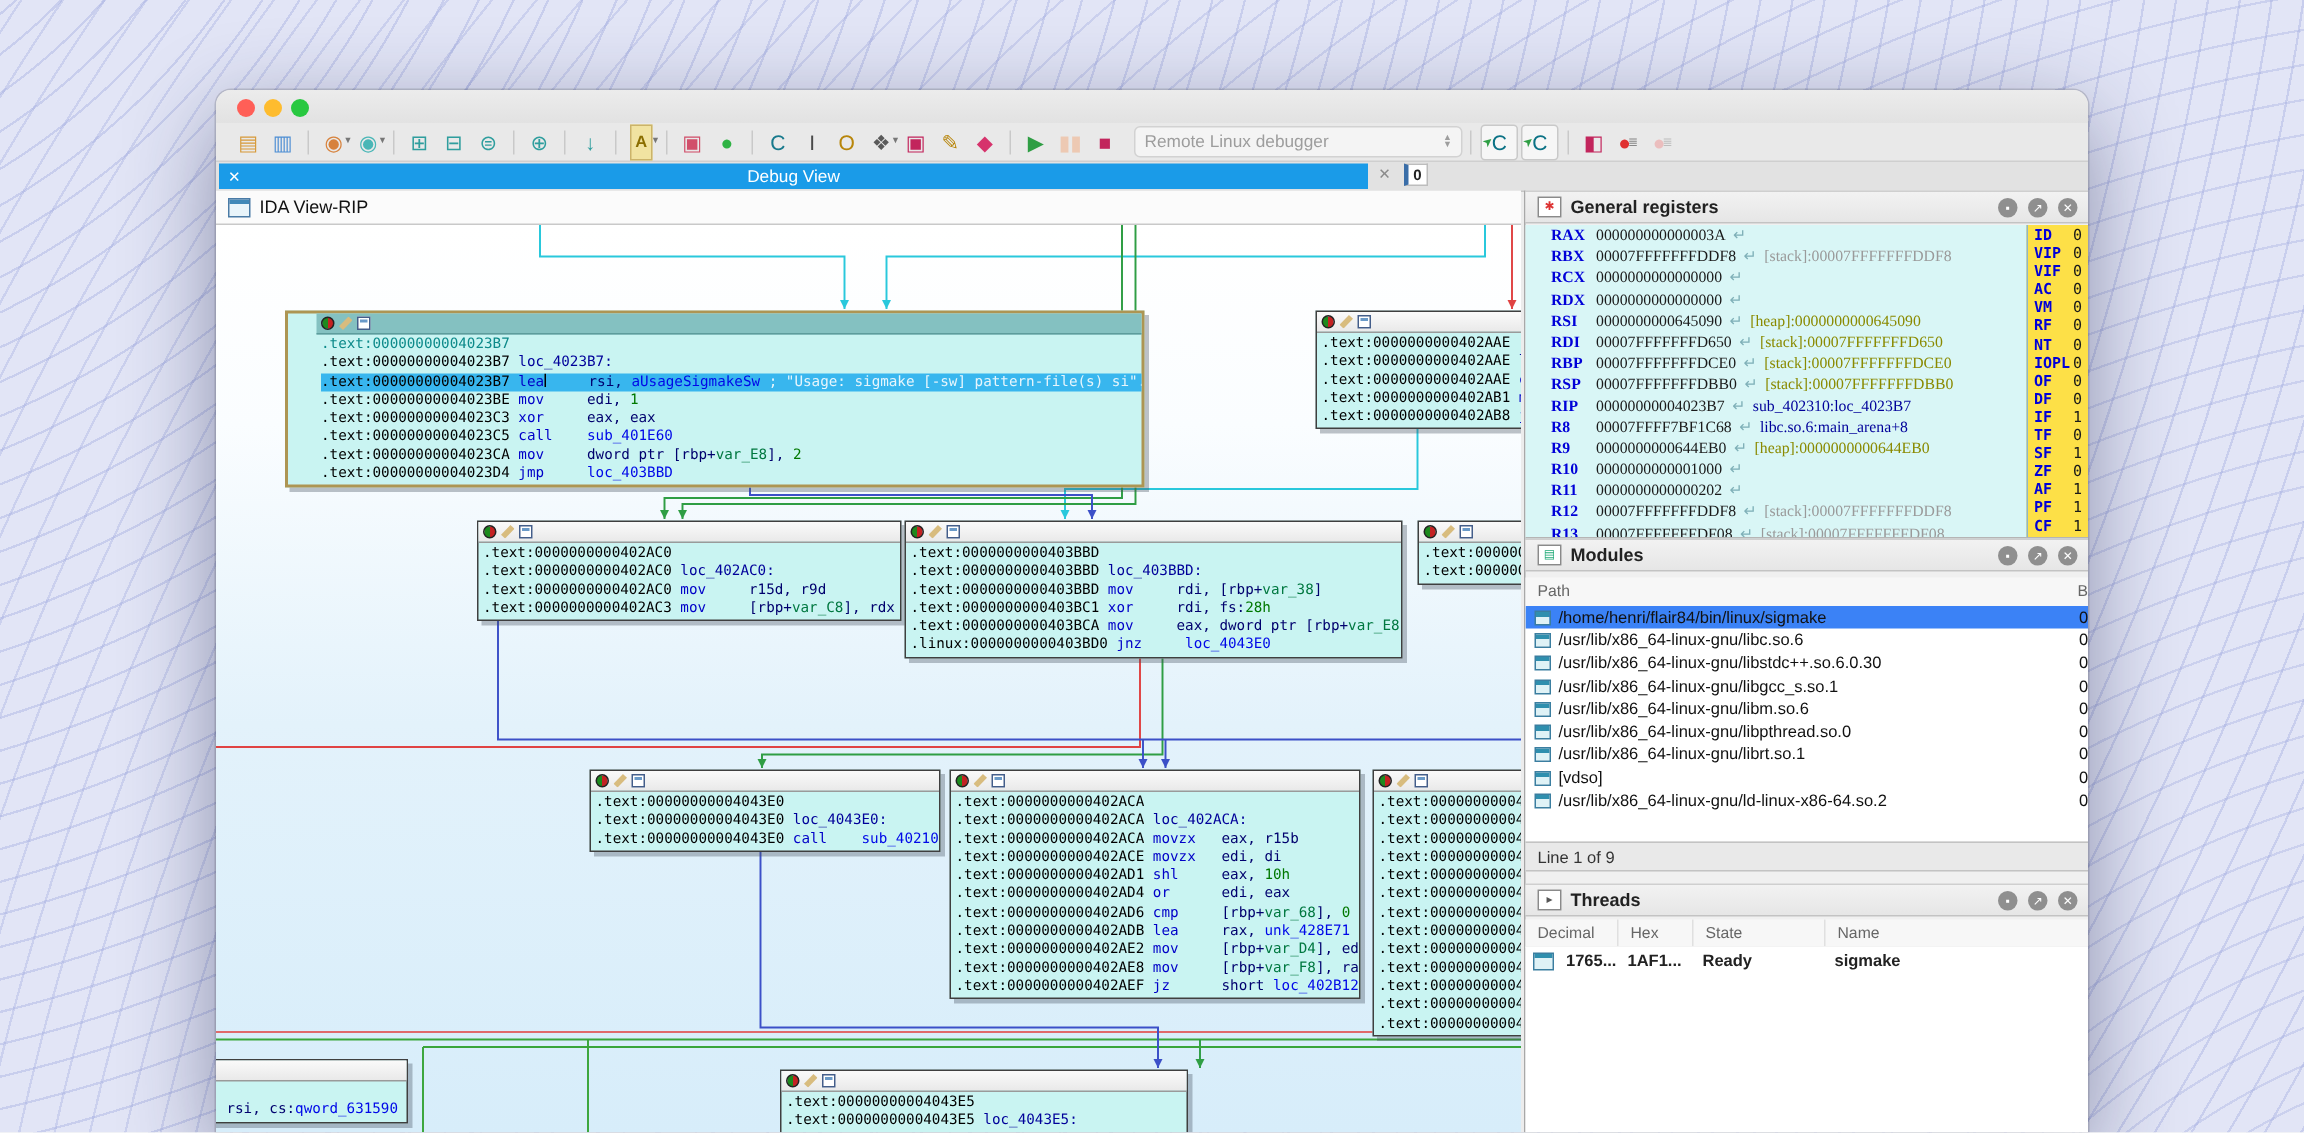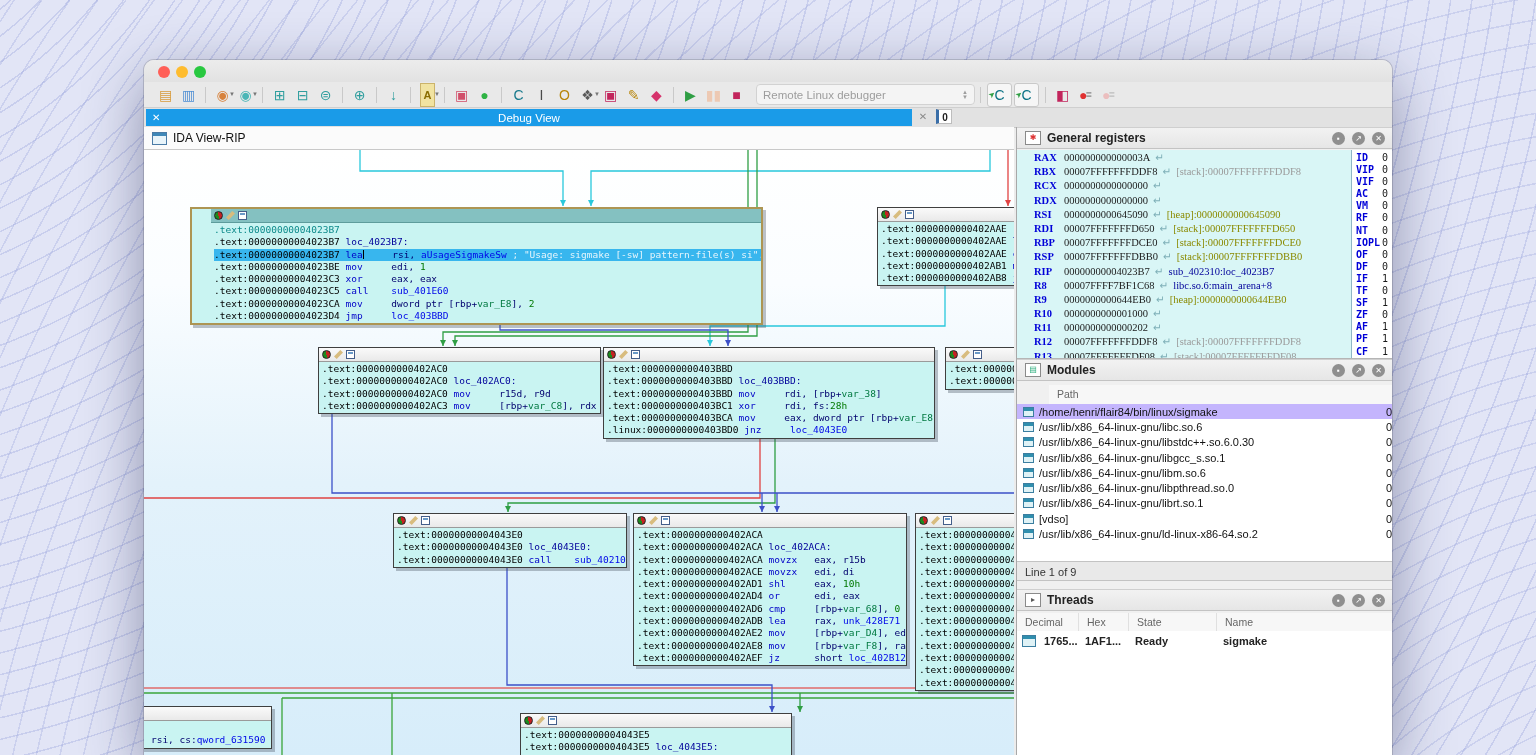--- a/index.html
+++ b/index.html
@@ -73,31 +73,31 @@
   .phico{width:14px;height:12px;border:1px solid #8a8a8a;background:#fff;font-size:8px;line-height:11px;text-align:center;flex:0 0 auto;}
   .pbtns{margin-left:auto;display:flex;gap:7px;}
   .pbtn{width:13px;height:13px;border-radius:50%;background:#8f8f8f;color:#fff;font-size:8px;line-height:13px;text-align:center;}
   #reg-content{position:absolute;left:0;top:23px;width:376px;height:208px;background:#d9f6f6;overflow:hidden;border-bottom:1px solid #b5b5b5;}
   #reg-rows{position:absolute;left:0;top:1px;width:334px;}
   .reg-row{height:14.2px;line-height:14.2px;font-family:Liberation Serif, serif;font-size:10.5px;white-space:pre;display:flex;padding-left:17px;}
   .rname{color:#0000d8;font-weight:bold;width:30px;}
   .rval{color:#1a1a1a;}
   .renter{color:#7fb0b8;margin:0 5px;}
   .rann.gray{color:#9a9a9a;} .rann.olive{color:#8a8a00;} .rann.navy{color:#00009a;}
-  #reg-flags{position:absolute;right:0;top:0;width:42px;height:265px;background:#ffffff;border-left:1px solid #8fb6c6;padding-top:2px;box-sizing:border-box;}
+  #reg-flags{position:absolute;right:0;top:0;width:42px;height:265px;background:#fde047;border-left:1px solid #8fb6c6;padding-top:2px;box-sizing:border-box;}
   .flag-row{height:12.1px;line-height:12.1px;font-family:"DejaVu Sans Mono",monospace;font-size:10px;display:flex;padding:0 5px 0 4px;}
   .fname{color:#0000d8;font-weight:bold;flex:1;}
   .fval{color:#1a1a1a;}
   
   #mod-colhead{position:absolute;left:0;top:258px;width:376px;height:19px;background:#f7f7f7;border-bottom:1px solid #d5d5d5;
-    font-size:10.5px;color:#666;line-height:19px;margin-left:32px;}
+    font-size:10.5px;color:#666;line-height:19px;}
   #mod-colhead .c1{position:absolute;left:8px;} #mod-colhead .c2{position:absolute;left:368px;}
   #mod-rows{position:absolute;left:0;top:277px;width:376px;height:140px;background:#fff;overflow:hidden;}
   .mod-row{height:15.3px;display:flex;align-items:center;gap:5px;padding-left:6px;font-size:11px;color:#111;position:relative;white-space:nowrap;}
-  .mod-row.selected{background:#c4b5fd;}
+  .mod-row.selected{background:#3b82f6;}
   .mico{width:11px;height:10px;border:1px solid #3b7ea0;background:linear-gradient(#2f8fae 0 3px,#dff2f6 3px);flex:0 0 auto;box-sizing:border-box;}
   .mbase{position:absolute;left:369px;font-size:11px;color:#111;}
   #mod-empty{position:absolute;left:0;top:417px;width:376px;height:17px;background:#fff;}
   #mod-status{position:absolute;left:0;top:434px;width:376px;height:20px;background:#e9e9e9;border-top:1px solid #c3c3c3;border-bottom:1px solid #c3c3c3;
     font-size:11px;color:#333;line-height:20px;padding-left:8px;box-sizing:border-box;}
   
   #thr-colhead{position:absolute;left:0;top:486px;width:376px;height:18px;background:#f7f7f7;border-bottom:1px solid #d5d5d5;display:flex;font-size:10.5px;color:#666;line-height:18px;}
   #thr-colhead div{border-right:1px solid #e0e0e0;padding-left:8px;box-sizing:border-box;}
   .thc1{width:62px;} .thc2{width:50px;} .thc3{width:88px;} .thc4{flex:1;}
   #thr-row{position:absolute;left:0;top:504px;width:376px;height:19px;background:#fff;display:flex;align-items:center;font-size:11px;font-weight:bold;color:#222;}

